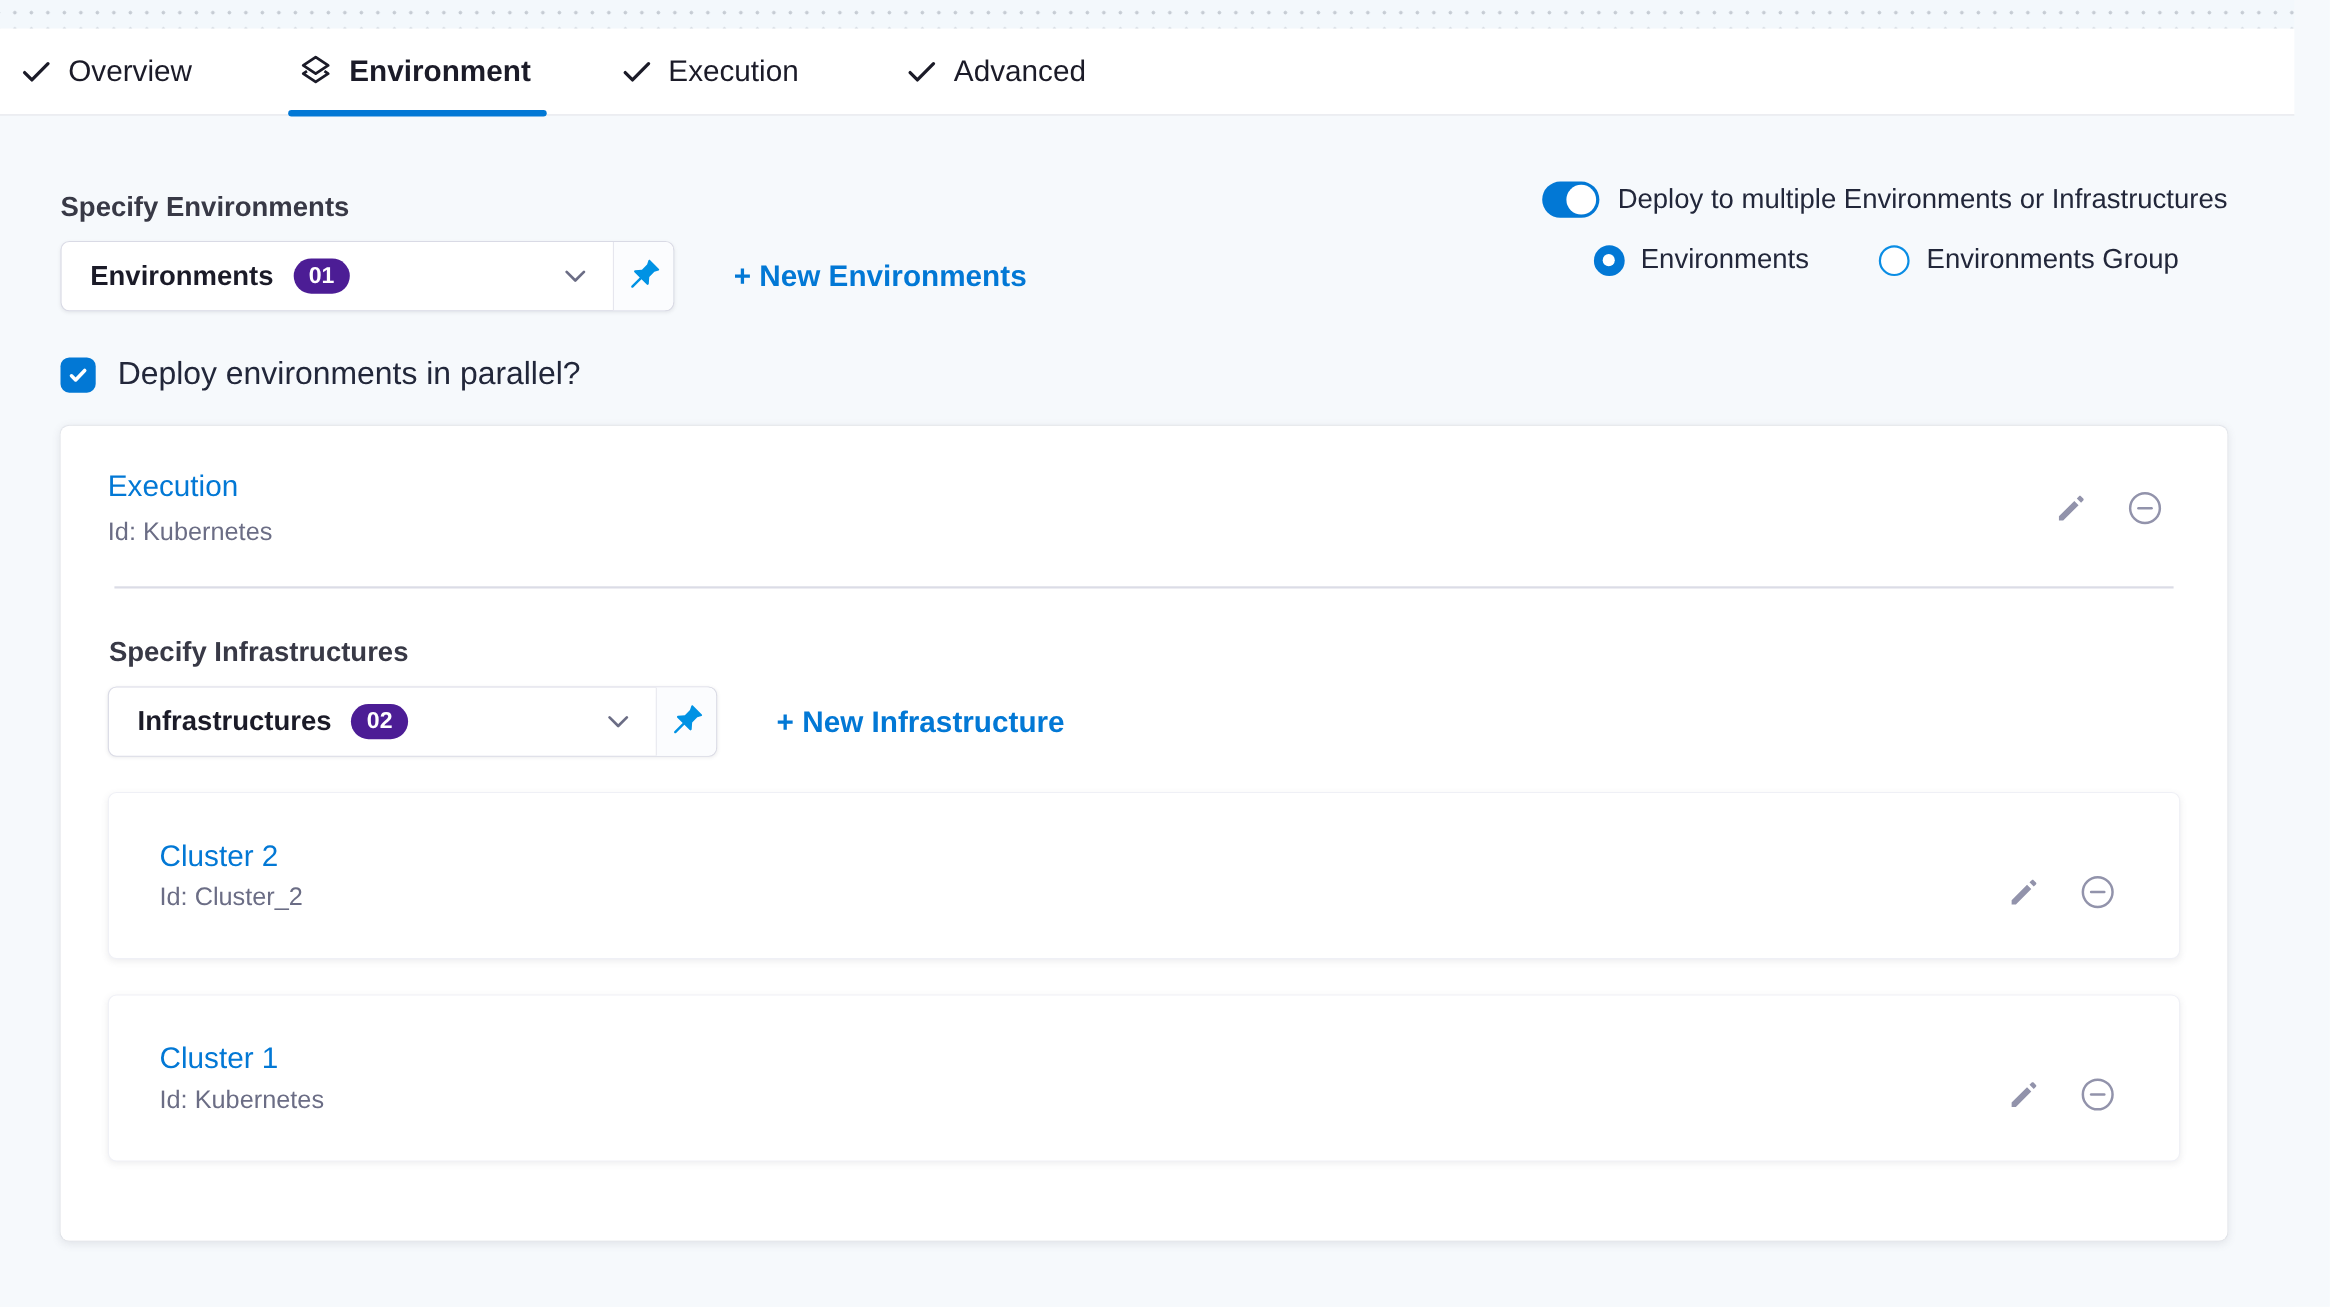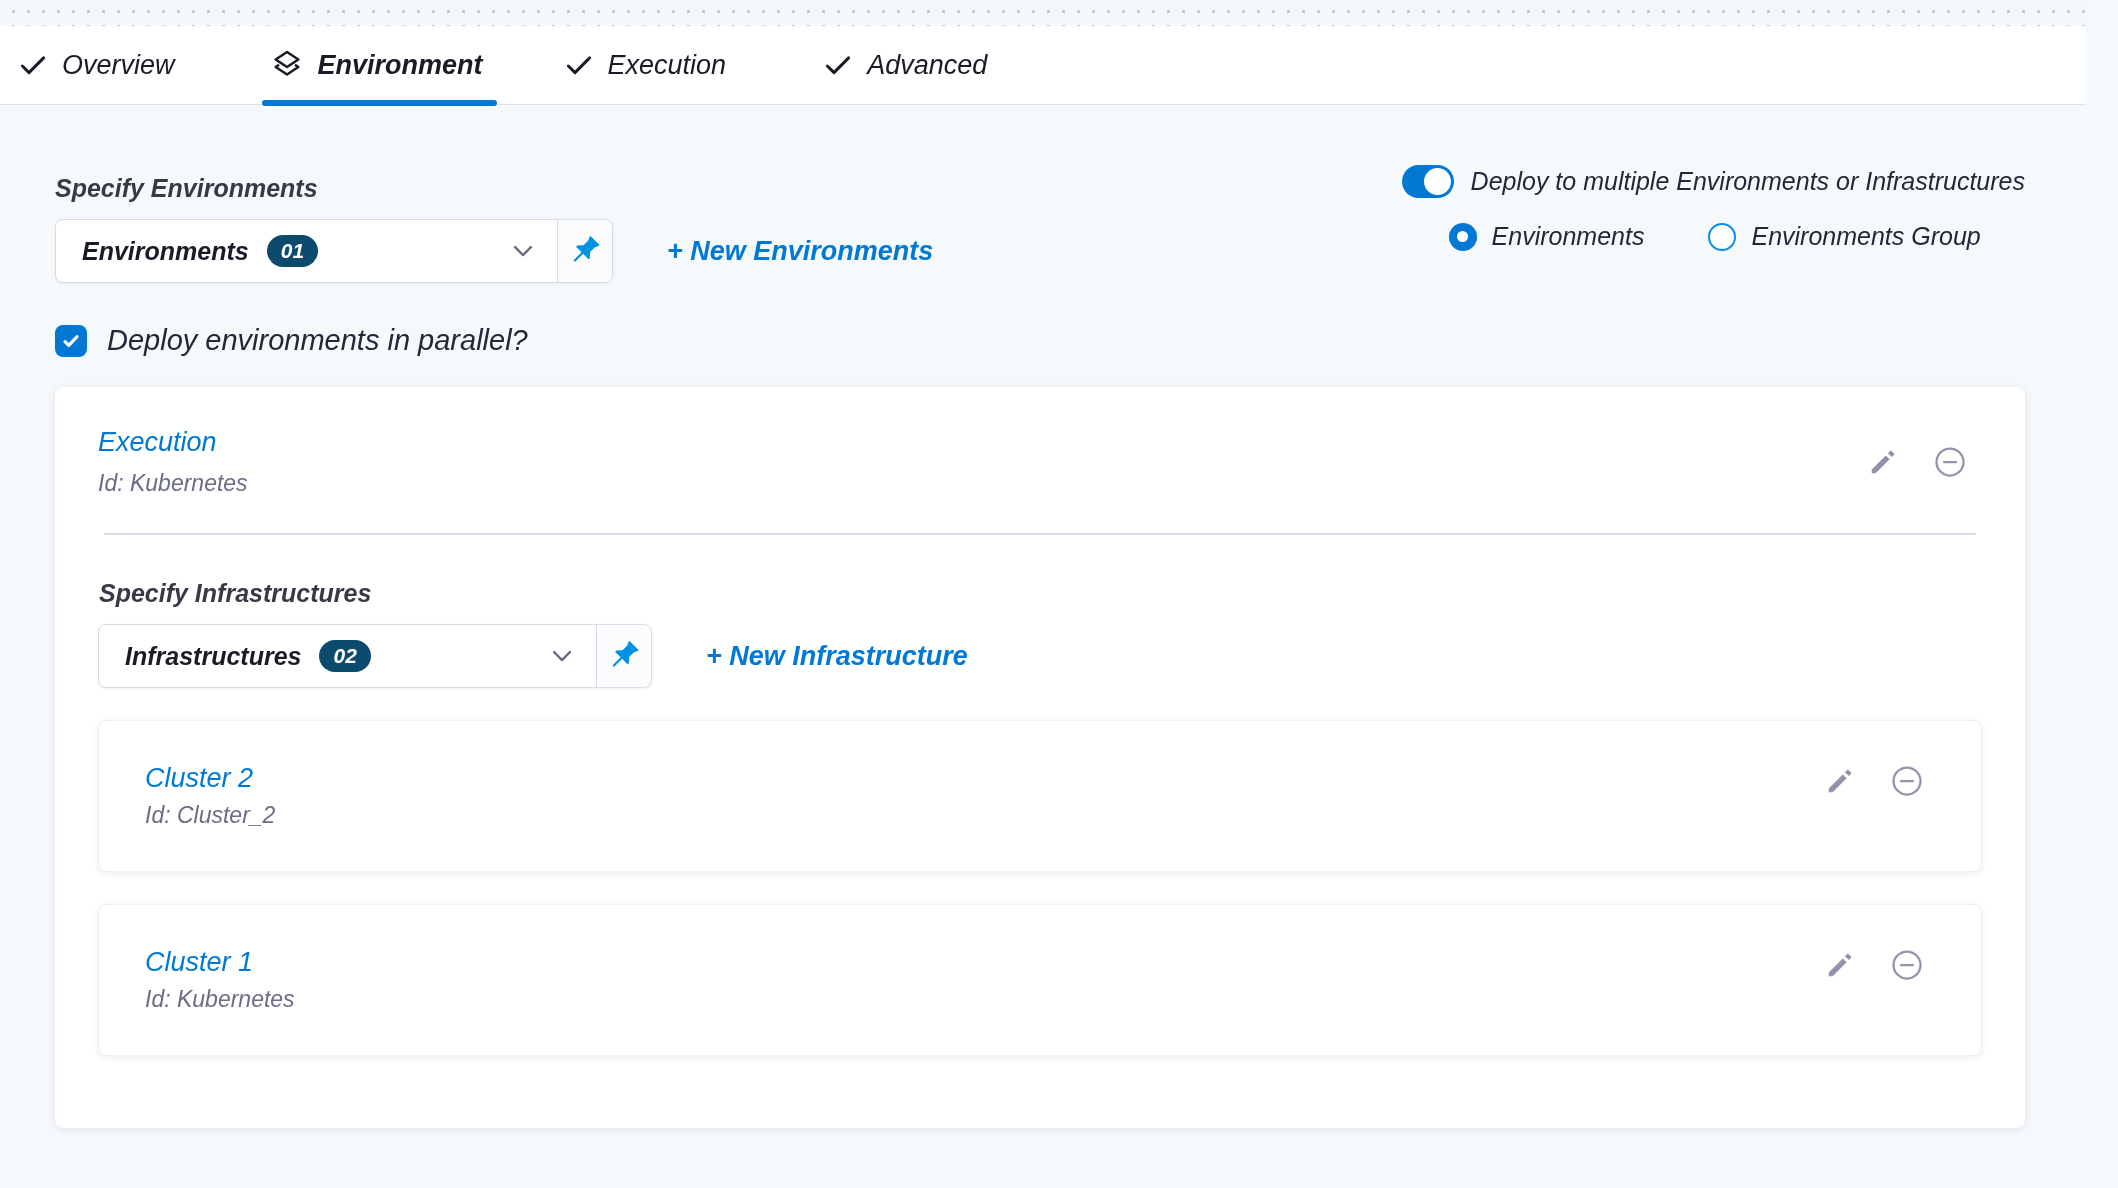--- a/index.html
+++ b/index.html
@@ -2,21 +2,21 @@
 <html><head>
 <meta charset="utf-8">
 <style>
   * { box-sizing: border-box; margin: 0; padding: 0; }
   html,body { width: 2118px; }
   body {
     font-family: "Liberation Sans", sans-serif;
     background: #f6f9fc;
     color: #1b1b28;
   }
-  .page { position: relative; width: 2086px; height: 1188px; background: #f6f9fc; overflow: hidden; font-style: italic; }
+  .page { position: relative; width: 2086px; height: 1188px; background: #f6f9fc; overflow: hidden; }
 
   
   .canvas-strip {
     height: 26px;
     background-color: #f3f8fc;
     background-image: radial-gradient(circle, #c6ccd4 1.6px, transparent 1.9px);
     background-size: 15px 15px;
     background-position: 6px 4px;
   }
 
@@ -79,21 +79,21 @@
   .dropdown-main {
     display: flex;
     align-items: center;
     padding: 0 20px 0 26px;
   }
   .dropdown--env .dropdown-main  { width: 501px; }
   .dropdown--infra .dropdown-main{ width: 497px; }
   .dropdown-label { font-size: 25px; font-weight: 600; color: #1b1b28; }
   .count-badge {
     margin-left: 18px;
-    background: #0c4a6e;
+    background: #4c1d95;
     color: #ffffff;
     font-size: 21px;
     font-weight: 700;
     padding: 5px 14px 6px;
     border-radius: 17px;
     line-height: 1;
   }
   .chev { margin-left: auto; display: flex; align-items: center; }
   .pin-btn {
     width: 55px;
@@ -171,21 +171,21 @@
 
   .infra-heading { margin-top: 44px; padding-left: 1px; }
 
   .infra-card {
     margin-top: 32px;
     background: #ffffff;
     border: 1px solid #eff0f6;
     border-radius: 8px;
     box-shadow: 0 2px 6px rgba(96,97,112,0.10);
     padding: 42px 56px 42px 46px;
-    display: flex; justify-content: space-between; align-items: flex-start;
+    display: flex; justify-content: space-between; align-items: flex-end;
   }
   .infra-card .entity-id { margin-top: 8px; }
   .infra-card .icon-actions { padding-right: 0; }
 </style>
 </head>
 <body>
 
 <div class="page">
 
   <div class="canvas-strip"></div>

